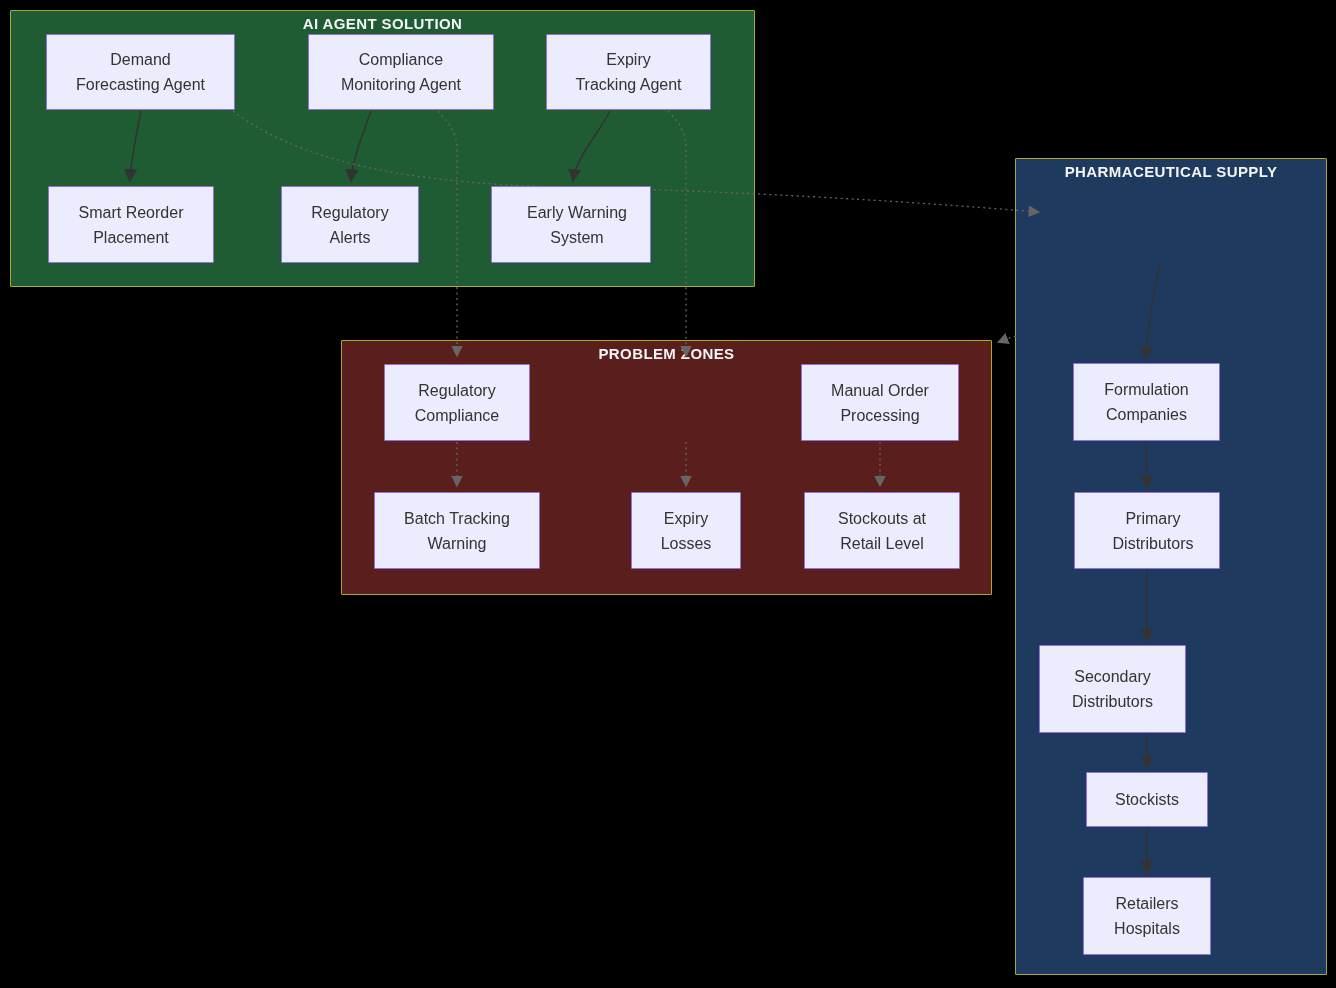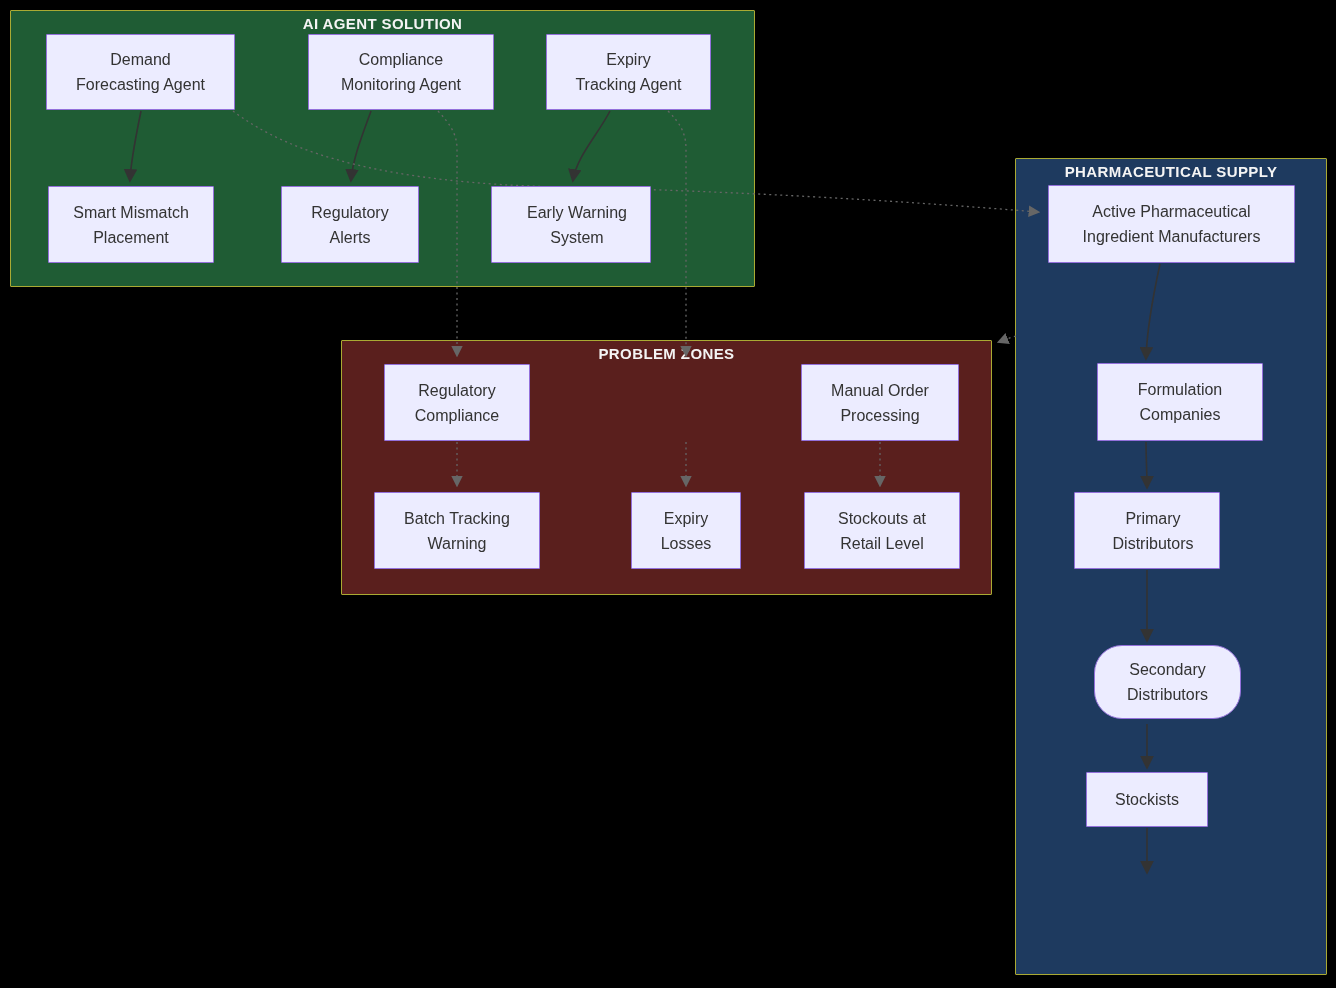--- a/index.html
+++ b/index.html
@@ -66,23 +66,23 @@
   #n-earlywarn   {left:491px; top:186px; width:160px; height:77px;padding-left:12px;}
   
   #n-regcomp     {left:384px; top:364px; width:146px; height:77px;}
   #n-invmismatch {left:621px; top:364px; width:130px; height:77px;}
   #n-manualorder {left:801px; top:364px; width:158px; height:77px;}
   #n-batchtrack  {left:374px; top:492px; width:166px; height:77px;}
   #n-expirylosses{left:631px; top:492px; width:110px; height:77px;}
   #n-stockouts   {left:804px; top:492px; width:156px; height:77px;}
   
   #n-api         {left:1048px;top:185px; width:247px; height:78px;}
-  #n-formulation {left:1073px;top:363px; width:166px; height:78px;margin-left:24px;}
+  #n-formulation {left:1073px;top:363px; width:147px; height:78px;}
   #n-primary     {left:1074px;top:492px; width:146px; height:77px;padding-left:12px;}
-  #n-secondary   {left:1094px;top:645px; width:147px; height:74px;border-radius:28px;}
+  #n-secondary   {left:1039px;top:645px; width:147px; height:88px;}
   #n-stockists   {left:1086px;top:772px; width:122px; height:55px;}
   #n-retailers   {left:1083px;top:877px; width:128px; height:78px;}
 </style>
 </head>
 <body>
 
 <div class="canvas">
 
   <div class="cluster" id="cluster-ai">
     <div class="cluster-title">AI AGENT SOLUTION</div>
@@ -123,41 +123,41 @@
     <path d="M686,442 L686,485" fill="none" stroke="#666666" stroke-width="1.3" stroke-dasharray="2 3.5" marker-end="url(#arrow-dotted)"></path>
     <path d="M880,442 L880,485" fill="none" stroke="#666666" stroke-width="1.3" stroke-dasharray="2 3.5" marker-end="url(#arrow-dotted)"></path>
   </svg>
 
   <div class="node" id="n-demand">Demand
 Forecasting Agent</div>
   <div class="node" id="n-compliance">Compliance
 Monitoring Agent</div>
   <div class="node" id="n-expiry">Expiry
 Tracking Agent</div>
-  <div class="node" id="n-smart">Smart Mismatch
+  <div class="node" id="n-smart">Smart Reorder
 Placement</div>
   <div class="node" id="n-regalerts">Regulatory
 Alerts</div>
   <div class="node" id="n-earlywarn">Early Warning
 System</div>
 
   <div class="node" id="n-regcomp">Regulatory
 Compliance</div>
   <div class="node" id="n-manualorder">Manual Order
 Processing</div>
   <div class="node" id="n-batchtrack">Batch Tracking
 Warning</div>
   <div class="node" id="n-expirylosses">Expiry
 Losses</div>
   <div class="node" id="n-stockouts">Stockouts at
 Retail Level</div>
 
-  <div class="node" id="n-api">Active Pharmaceutical
-Ingredient Manufacturers</div>
   <div class="node" id="n-formulation">Formulation
 Companies</div>
   <div class="node" id="n-primary">Primary
 Distributors</div>
   <div class="node" id="n-secondary">Secondary
 Distributors</div>
   <div class="node" id="n-stockists">Stockists</div>
+  <div class="node" id="n-retailers">Retailers
+Hospitals</div>
 
 </div>
 
 </body></html>

